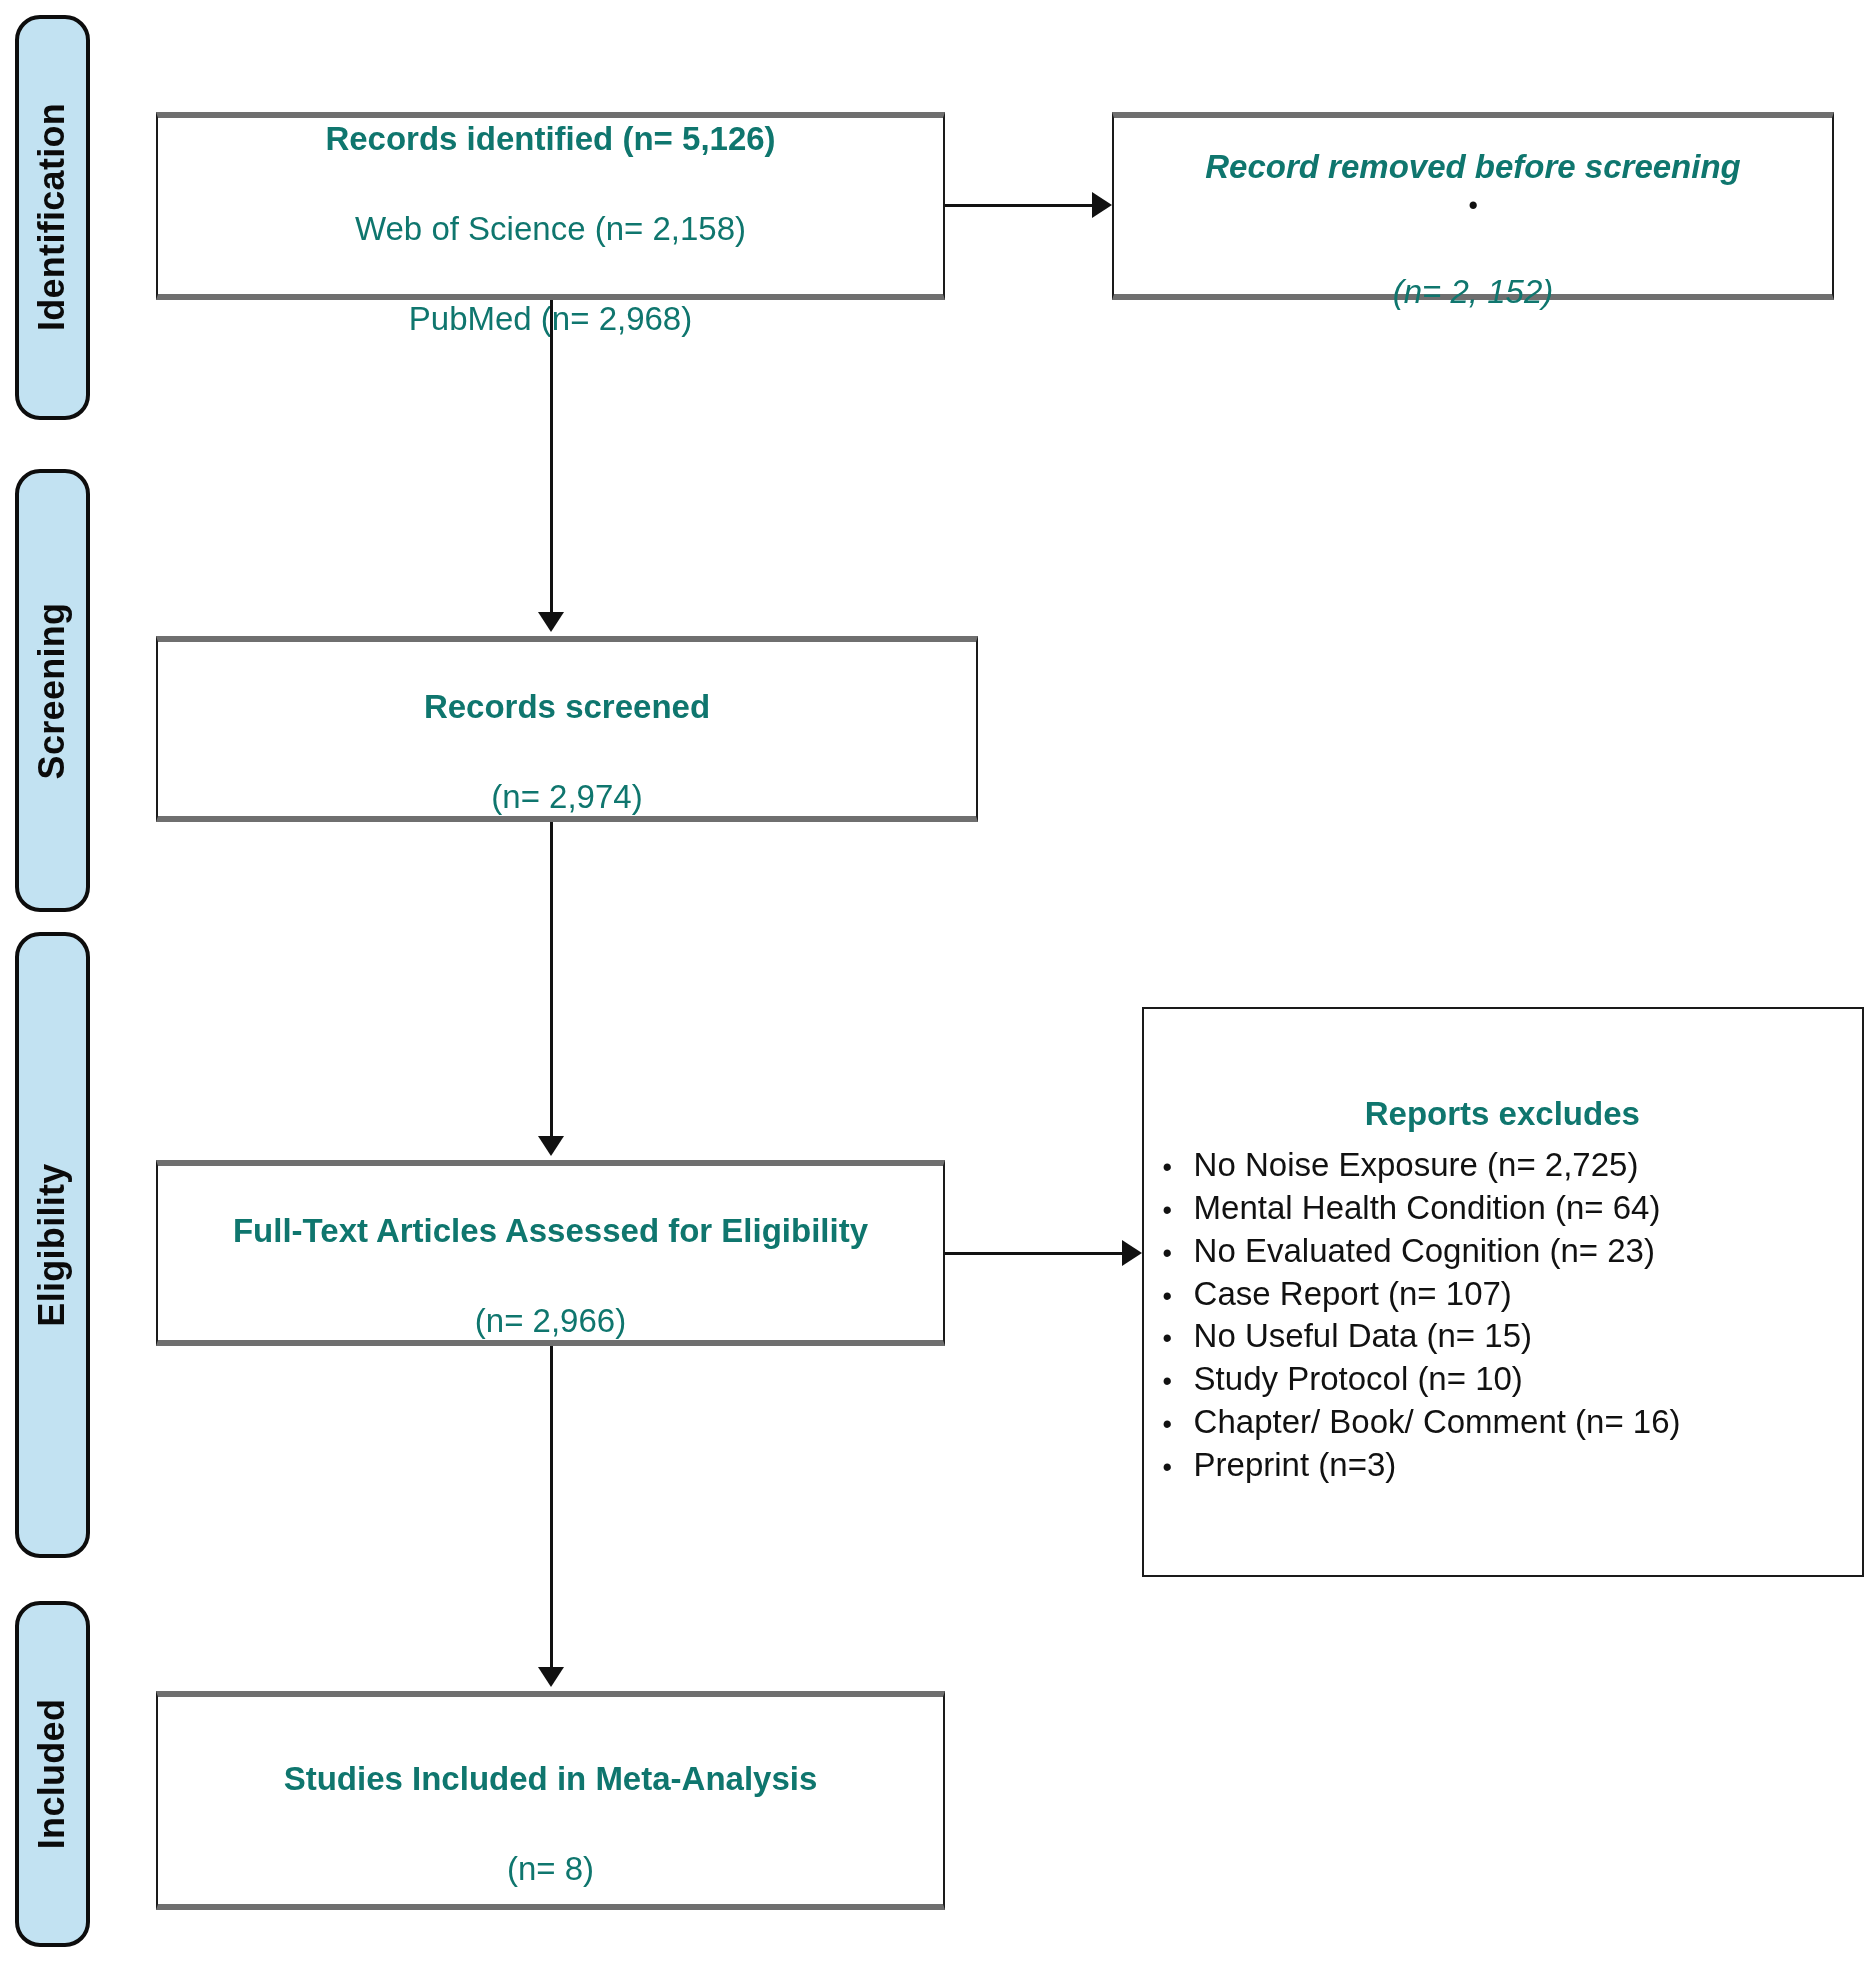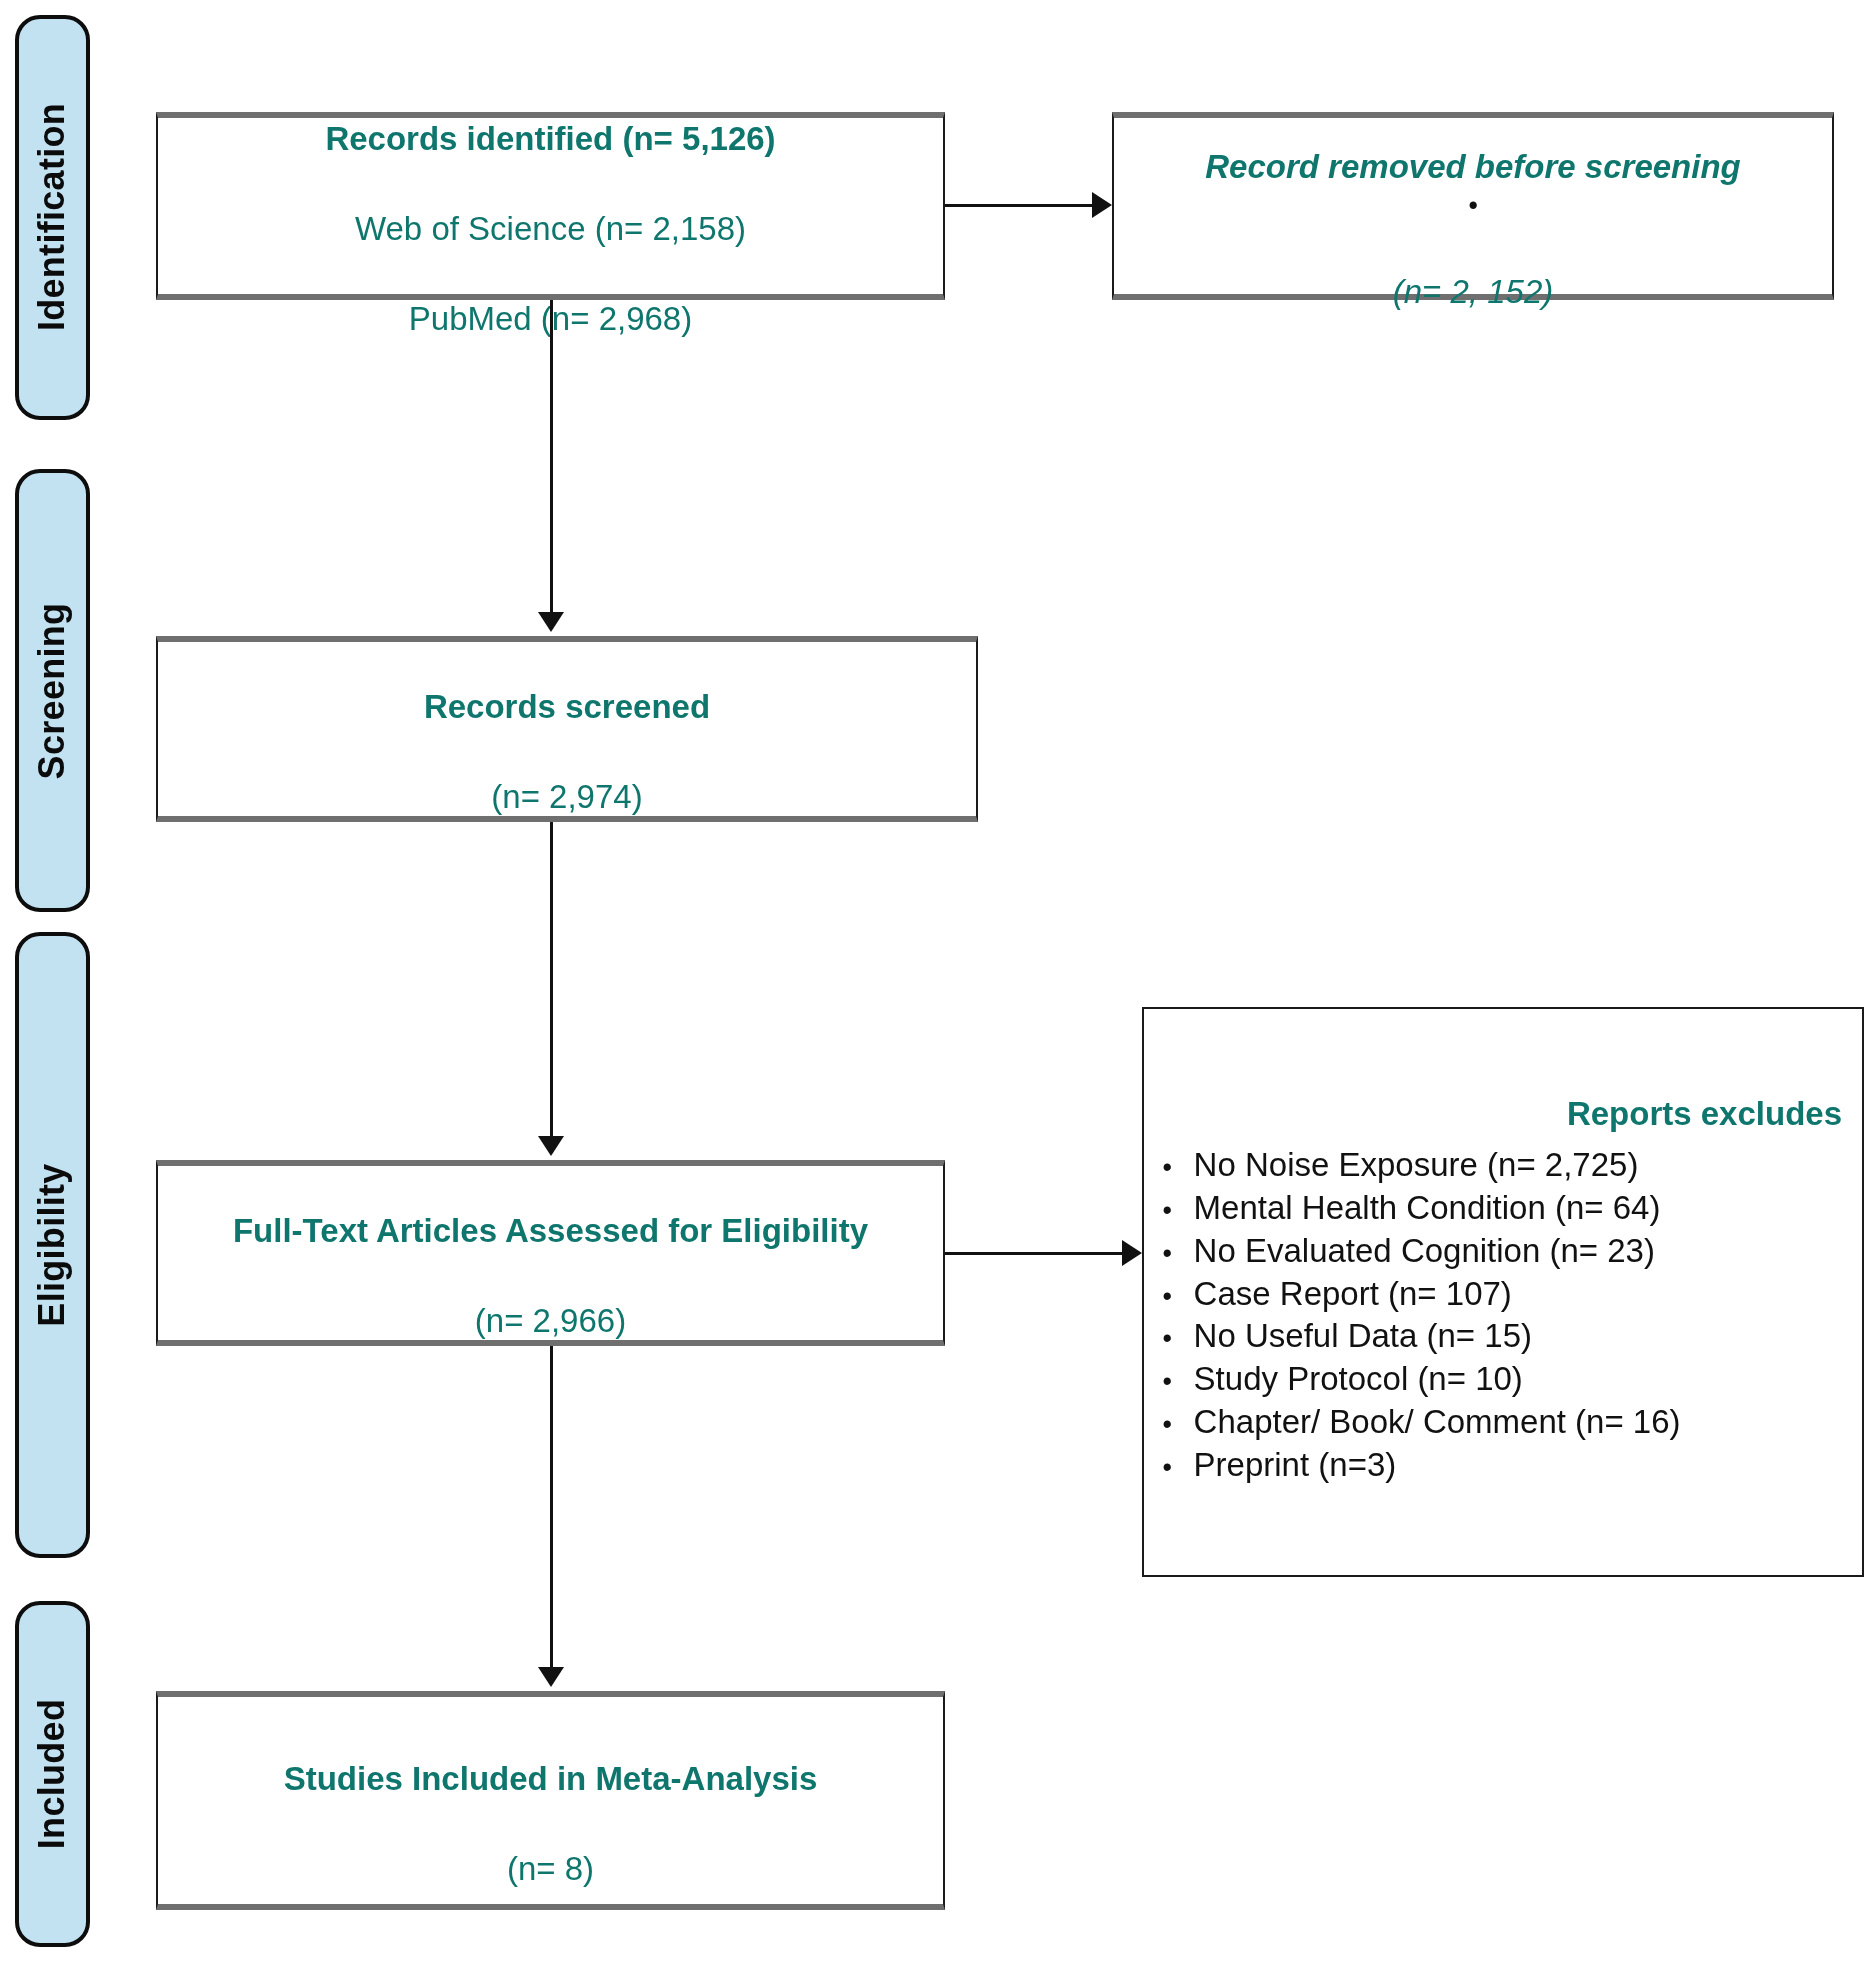--- a/index.html
+++ b/index.html
@@ -166,21 +166,21 @@
     <div class="bx-line bold">Records screened</div>
     <div class="bx-line">(n= 2,974)</div>
   </div>
 
   <div class="flow-box" style="left:156px; top:1160px; width:789px; height:186px; padding:9.3px 13.3px;">
     <div class="bx-line bold">Full-Text Articles Assessed for Eligibility</div>
     <div class="bx-line">(n= 2,966)</div>
   </div>
 
   <div class="flow-box left-align" style="left:1142px; top:1007px; width:722px; height:570px; padding:37px 20px 27px 18.6px; border-top-width:2px; border-bottom-width:2px; border-top-color:#1a1a1a; border-bottom-color:#1a1a1a;">
-    <div class="bx-line bold" style="text-align:right; margin-bottom:8px;">Reports excludes</div>
+    <div class="bx-line bold" style="text-align:center; margin-bottom:8px;">Reports excludes</div>
 
     <div class="bullet-row">
       <span class="bullet-dot">•</span>
       <span class="bullet-text">No Noise Exposure (n= 2,725)</span>
     </div>
     <div class="bullet-row">
       <span class="bullet-dot">•</span>
       <span class="bullet-text">Mental Health Condition (n= 64)</span>
     </div>
     <div class="bullet-row">

